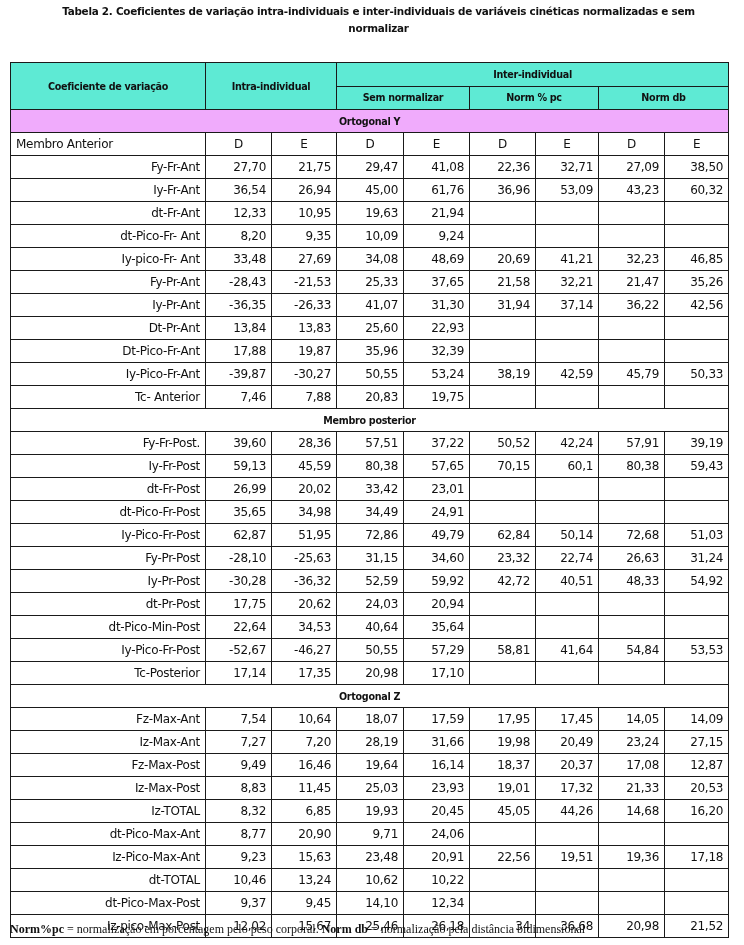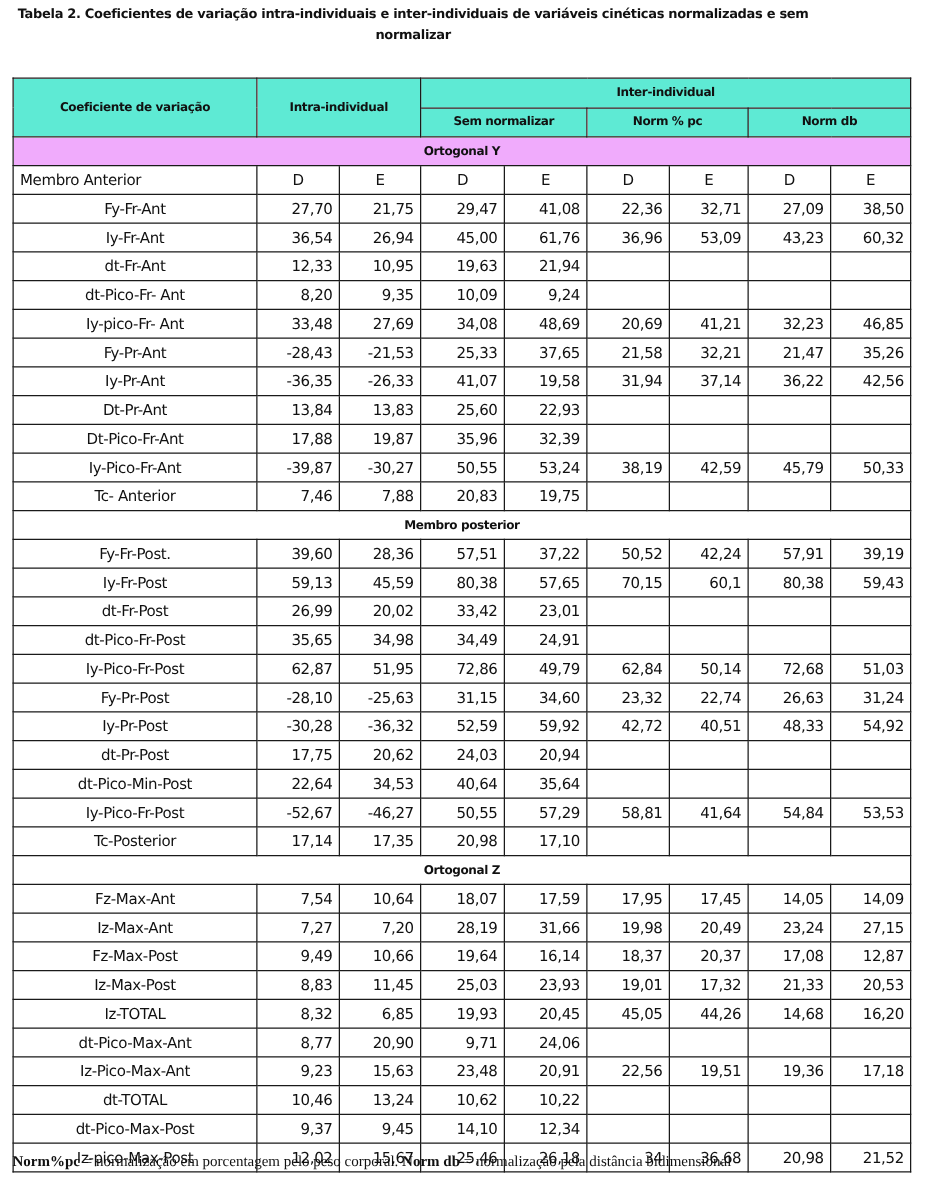--- a/index.html
+++ b/index.html
@@ -1,25 +1,25 @@
 <!DOCTYPE html>
 <html><head>
 <meta charset="utf-8">
 <style>
   html, body { margin: 0; padding: 0; background: #ffffff; }
   body { width: 744px; height: 945px; position: relative; overflow: hidden; font-family: "DejaVu Sans", sans-serif; color: #111; }
-  .title { position: absolute; left: 0; top: 3px; width: 661px; text-align: center; font-weight: bold; font-size: 10.4px; line-height: 17px; letter-spacing: -0.25px; font-family: "DejaVu Sans", sans-serif; }
+  .title { position: absolute; left: 0; top: 3px; width: 661px; text-align: center; font-weight: bold; font-size: 10.4px; line-height: 17px; letter-spacing: -0.25px; font-family: "DejaVu Sans", sans-serif; padding-left: 48px; }
   table.main { position: absolute; left: 10px; top: 62px; border-collapse: collapse; table-layout: fixed; width: 719px; }
   table.main td { border: 1px solid #1a1a1a; padding: 0 5px; font-family: "DejaVu Sans", sans-serif; font-size: 12px; letter-spacing: -0.3px; height: 22px; white-space: nowrap; overflow: hidden; }
   .hdr { background: #5eead4; font-weight: bold; font-size: 9.6px !important; text-align: center; }
   .sec { text-align: center; font-weight: bold; font-size: 9.6px !important; }
   .sec.grey { background: #f0abfc; }
   .sub td { text-align: center; }
   .num { text-align: right; }
-  .lbl { text-align: center; }
+  .lbl { text-align: right; }
   .footnote { position: absolute; left: 10px; top: 922px; font-family: "Liberation Serif", serif; font-size: 12px; color: #111; white-space: nowrap; }
   .footnote b { font-weight: bold; }
 </style>
 </head>
 <body>
 
 <div class="title">
   <div>Tabela 2. Coeficientes de variação intra-individuais e inter-individuais de variáveis cinéticas normalizadas e sem normalizar</div>
 </div>
 
@@ -124,21 +124,21 @@
         <td class="num">21,58</td>
         <td class="num">32,21</td>
         <td class="num">21,47</td>
         <td class="num">35,26</td>
       </tr>
       <tr>
         <td class="lbl">Iy-Pr-Ant</td>
         <td class="num">-36,35</td>
         <td class="num">-26,33</td>
         <td class="num">41,07</td>
-        <td class="num">19,58</td>
+        <td class="num">31,30</td>
         <td class="num">31,94</td>
         <td class="num">37,14</td>
         <td class="num">36,22</td>
         <td class="num">42,56</td>
       </tr>
       <tr>
         <td class="lbl">Dt-Pr-Ant</td>
         <td class="num">13,84</td>
         <td class="num">13,83</td>
         <td class="num">25,60</td>
@@ -326,21 +326,21 @@
         <td class="num">28,19</td>
         <td class="num">31,66</td>
         <td class="num">19,98</td>
         <td class="num">20,49</td>
         <td class="num">23,24</td>
         <td class="num">27,15</td>
       </tr>
       <tr>
         <td class="lbl">Fz-Max-Post</td>
         <td class="num">9,49</td>
-        <td class="num">10,66</td>
+        <td class="num">16,46</td>
         <td class="num">19,64</td>
         <td class="num">16,14</td>
         <td class="num">18,37</td>
         <td class="num">20,37</td>
         <td class="num">17,08</td>
         <td class="num">12,87</td>
       </tr>
       <tr>
         <td class="lbl">Iz-Max-Post</td>
         <td class="num">8,83</td>

